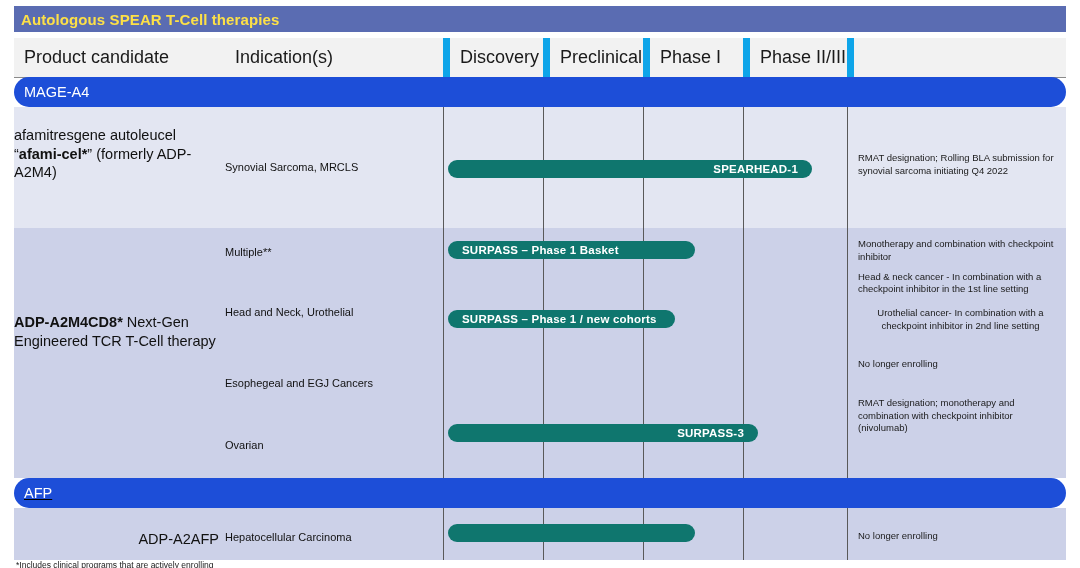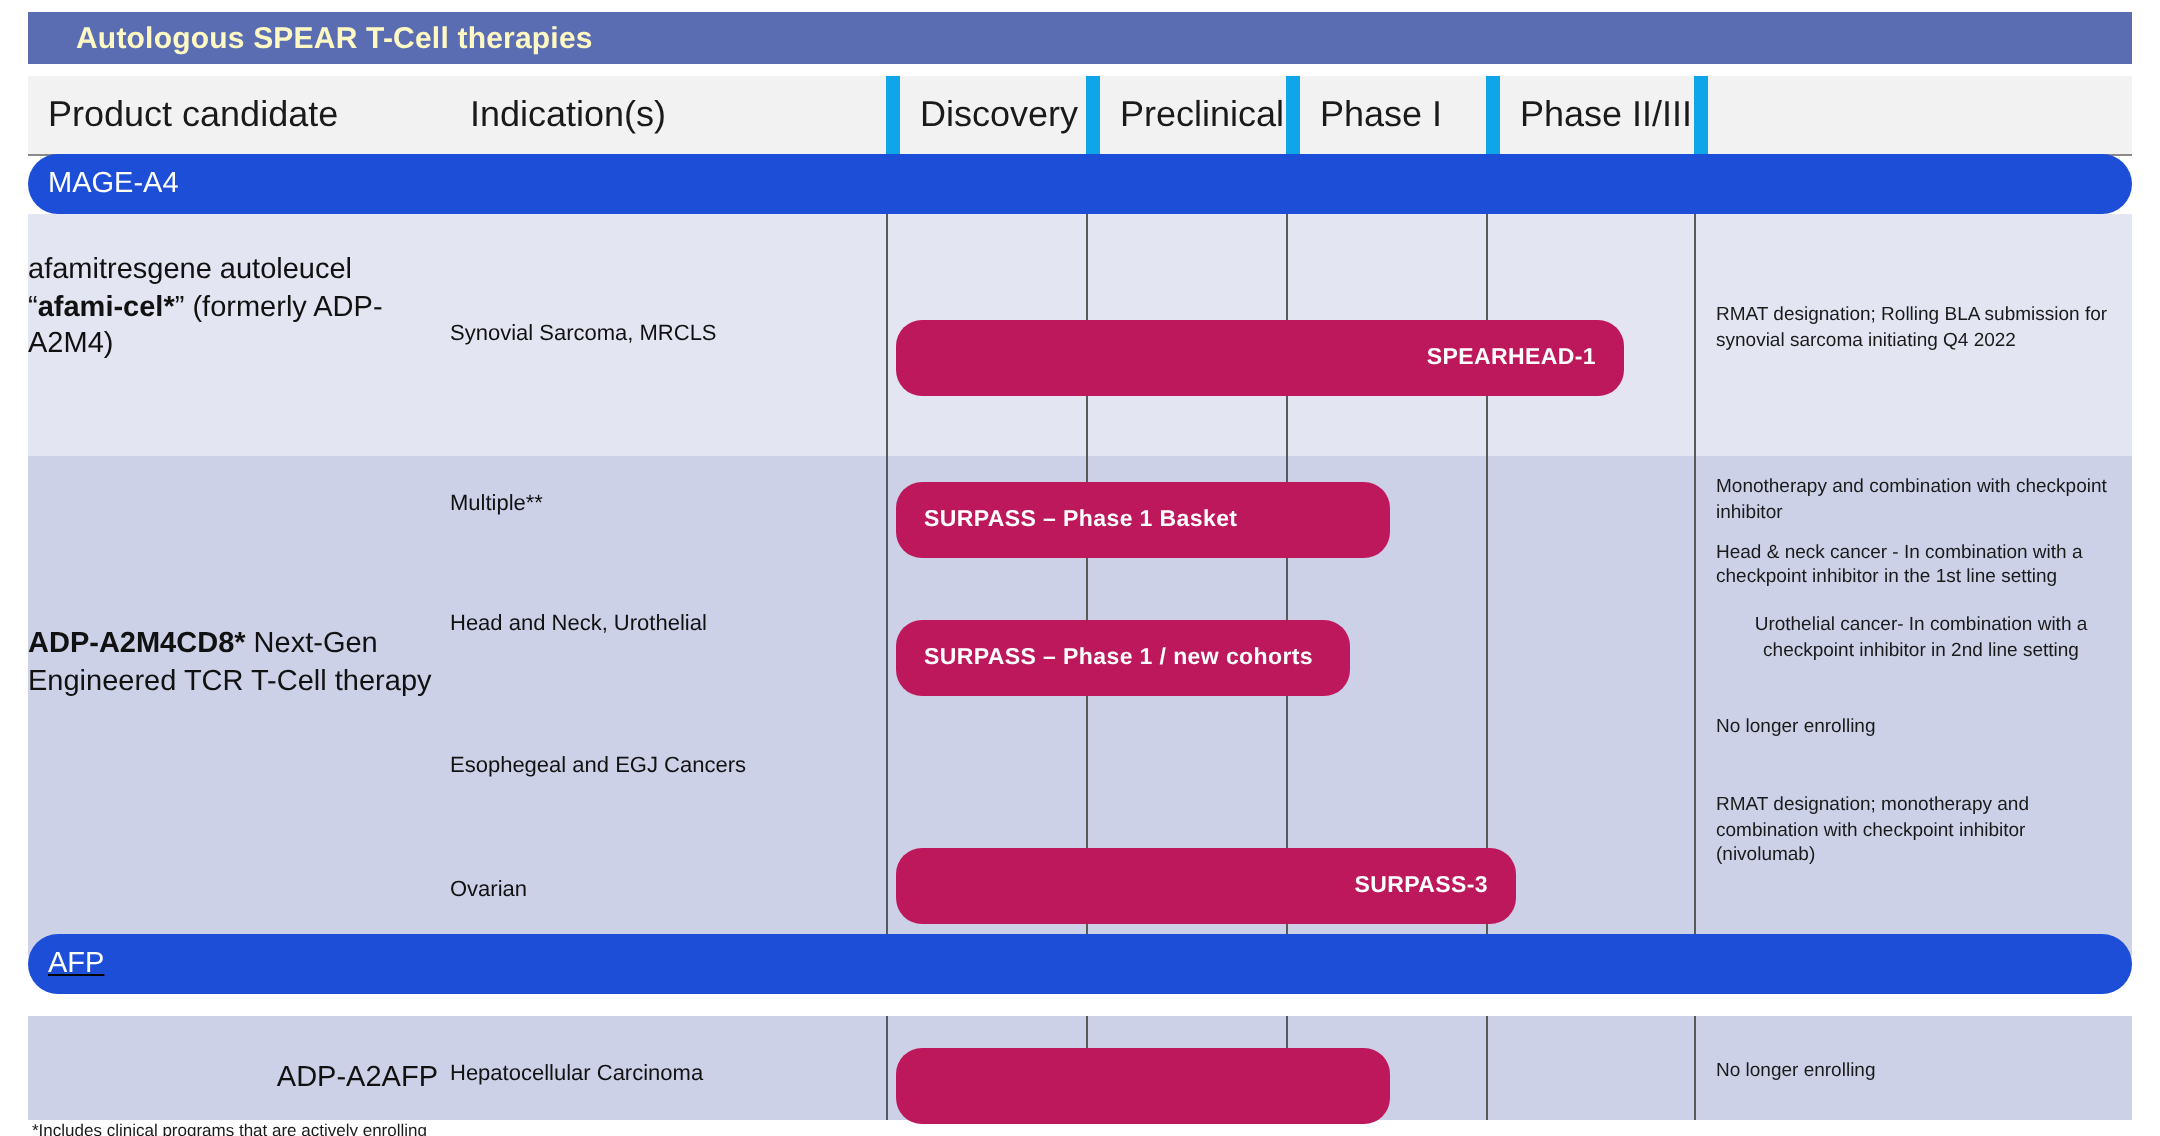--- a/index.html
+++ b/index.html
@@ -14,22 +14,22 @@
     width:1080px;height:568px;
   }
 
   
   .title-bar{
     position:absolute;left:14px;top:6px;width:1052px;height:26px;
     background:#5a6cb2;
     display:flex;align-items:center;
   }
   .title-bar .title-text{
-    color:#fef9c3;font-size:15px;font-weight:bold;
-    padding-left:24px;letter-spacing:.1px;
+    color:#fde047;font-size:15px;font-weight:bold;
+    padding-left:7px;letter-spacing:.1px;
   }
 
   
   .col-head-row{
     position:absolute;left:14px;top:38px;width:1052px;height:39px;
     background:#f2f2f2;
     border-bottom:1px solid #8a8a8a;
   }
   .col-head{
     position:absolute;top:0;height:39px;
@@ -68,22 +68,22 @@
   }
   .cell-note{
     position:absolute;left:858px;width:205px;
     font-size:9.5px;color:#1a1a1a;line-height:1.35;
   }
   .cell-note p{margin:0 0 7px 0;}
   .cell-note p:last-child{margin-bottom:0;}
 
   
   .pill{
-    position:absolute;height:38px;border-radius:13px;
-    background:#be185d;
+    position:absolute;height:18px;border-radius:13px;
+    background:#0f766e;
     display:flex;align-items:center;
     box-sizing:border-box;
   }
   .pill .pill-label{
     color:#ffffff;font-size:11.5px;font-weight:bold;
     white-space:nowrap;letter-spacing:.2px;
   }
   .pill.lbl-right{justify-content:flex-end;}
   .pill.lbl-right .pill-label{padding-right:14px;}
   .pill.lbl-left{justify-content:flex-start;}
@@ -186,21 +186,21 @@
   </div>
 
   <div class="cell-note" style="top:238px;">
     <p>Monotherapy and combination with checkpoint inhibitor</p>
     <p>Head &amp; neck cancer - In combination with a checkpoint inhibitor in the 1st line setting</p>
     <p style="margin-top:11px;text-align:center;">Urothelial cancer- In combination with a checkpoint inhibitor in  2nd line setting</p>
     <p style="margin-top:25px;">No longer enrolling</p>
     <p style="margin-top:26px;">RMAT designation; monotherapy and combination with checkpoint inhibitor (nivolumab)</p>
   </div>
 
-  <div class="band" style="top:467px;text-decoration:underline;">
+  <div class="band" style="top:478px;text-decoration:underline;">
     <span>AFP</span>
   </div>
 
   <div class="rowblock lav-dark" style="top:508px;height:52px;">
     <div class="vline" style="left:429px;"></div>
     <div class="vline" style="left:529px;"></div>
     <div class="vline" style="left:629px;"></div>
     <div class="vline" style="left:729px;"></div>
     <div class="vline" style="left:833px;"></div>
   </div>

